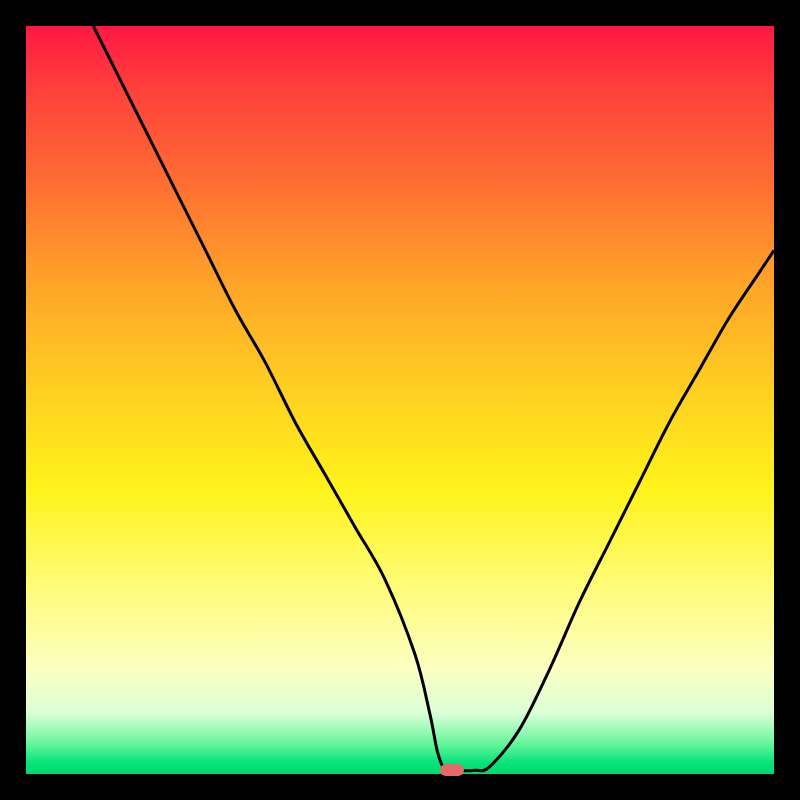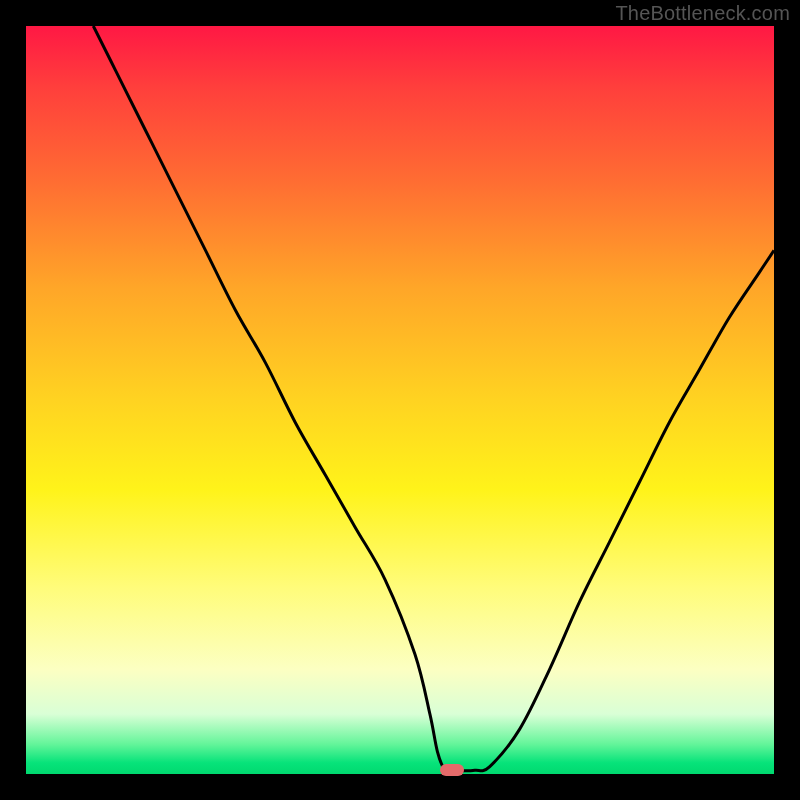--- a/index.html
+++ b/index.html
@@ -62,21 +62,20 @@
     border-radius: 6px;
     background: #e46a6a;
     transform: translate(-50%, -50%);
     z-index: 3;
   }
 </style>
 </head>
 <body>
 
 <div class="frame">
-  <div class="watermark">TheBottleneck.com</div>
 
   <div class="plot-area">
     <svg class="curve" viewBox="0 0 748 748" preserveAspectRatio="none">
       <path id="curve-path" fill="none" stroke-width="3" stroke="#000000" d="M 67.32 0 C 71.05999999999999 7.4799999999999995, 81.03333333333332 27.42666666666666, 89.75999999999999 44.879999999999995 C 98.48666666666666 62.33333333333333, 109.70666666666668 84.77333333333337, 119.68 104.72000000000003 C 129.65333333333334 124.66666666666669, 139.62666666666667 144.6133333333333, 149.6 164.55999999999995 C 159.57333333333332 184.5066666666666, 169.54666666666665 204.4533333333333, 179.51999999999998 224.39999999999998 C 189.4933333333333 244.34666666666666, 199.4666666666667 265.54, 209.44000000000003 284.24 C 219.41333333333336 302.94, 229.38666666666668 317.9, 239.36 336.59999999999997 C 249.33333333333334 355.29999999999995, 259.3066666666666 377.74, 269.28 396.44 C 279.25333333333333 415.14, 289.22666666666663 431.3466666666667, 299.2 448.8 C 309.17333333333335 466.25333333333333, 319.14666666666665 483.70666666666665, 329.12 501.15999999999997 C 339.09333333333336 518.6133333333333, 349.0666666666666 532.3266666666666, 359.03999999999996 553.52 C 369.0133333333333 574.7133333333334, 381.48 605.8799999999999, 388.96000000000004 628.3199999999999 C 396.44000000000005 650.76, 400.18 671.9533333333333, 403.92 688.16 C 407.66 704.3666666666667, 408.9066666666667 716.2099999999999, 411.40000000000003 725.56 C 413.8933333333334 734.91, 416.3866666666667 740.894, 418.88000000000005 744.26 C 421.3733333333334 747.626, 423.8666666666666 745.6313333333333, 426.35999999999996 745.756 C 428.8533333333333 745.8806666666667, 430.09999999999997 745.2573333333333, 433.84 745.008 C 437.58 744.7586666666667, 443.81333333333333 745.008, 448.8 744.26 C 453.7866666666667 743.512, 456.28 747.3766666666667, 463.76 740.52 C 471.24 733.6633333333333, 483.70666666666665 719.3266666666667, 493.68 703.12 C 503.65333333333336 686.9133333333333, 513.6266666666667 664.4733333333334, 523.6 643.28 C 533.5733333333334 622.0866666666666, 543.5466666666666 597.1533333333334, 553.52 575.96 C 563.4933333333333 554.7666666666667, 573.4666666666667 536.0666666666667, 583.44 516.12 C 593.4133333333334 496.17333333333335, 603.3866666666667 476.22666666666663, 613.36 456.28 C 623.3333333333334 436.3333333333333, 633.3066666666666 415.14, 643.28 396.44 C 653.2533333333333 377.74, 663.2266666666667 361.5333333333333, 673.2 344.08 C 683.1733333333334 326.62666666666667, 693.1466666666666 307.9266666666667, 703.12 291.72 C 713.0933333333334 275.5133333333334, 725.56 258.06, 733.04 246.83999999999997 C 740.52 235.61999999999998, 745.5066666666667 228.14, 748 224.39999999999998"></path>
     </svg>
     <div class="marker" id="marker" style="left: 426.36px; top: 744.26px; background: rgb(228, 106, 106);"></div>
   </div>
 </div>
 
 </body></html>

